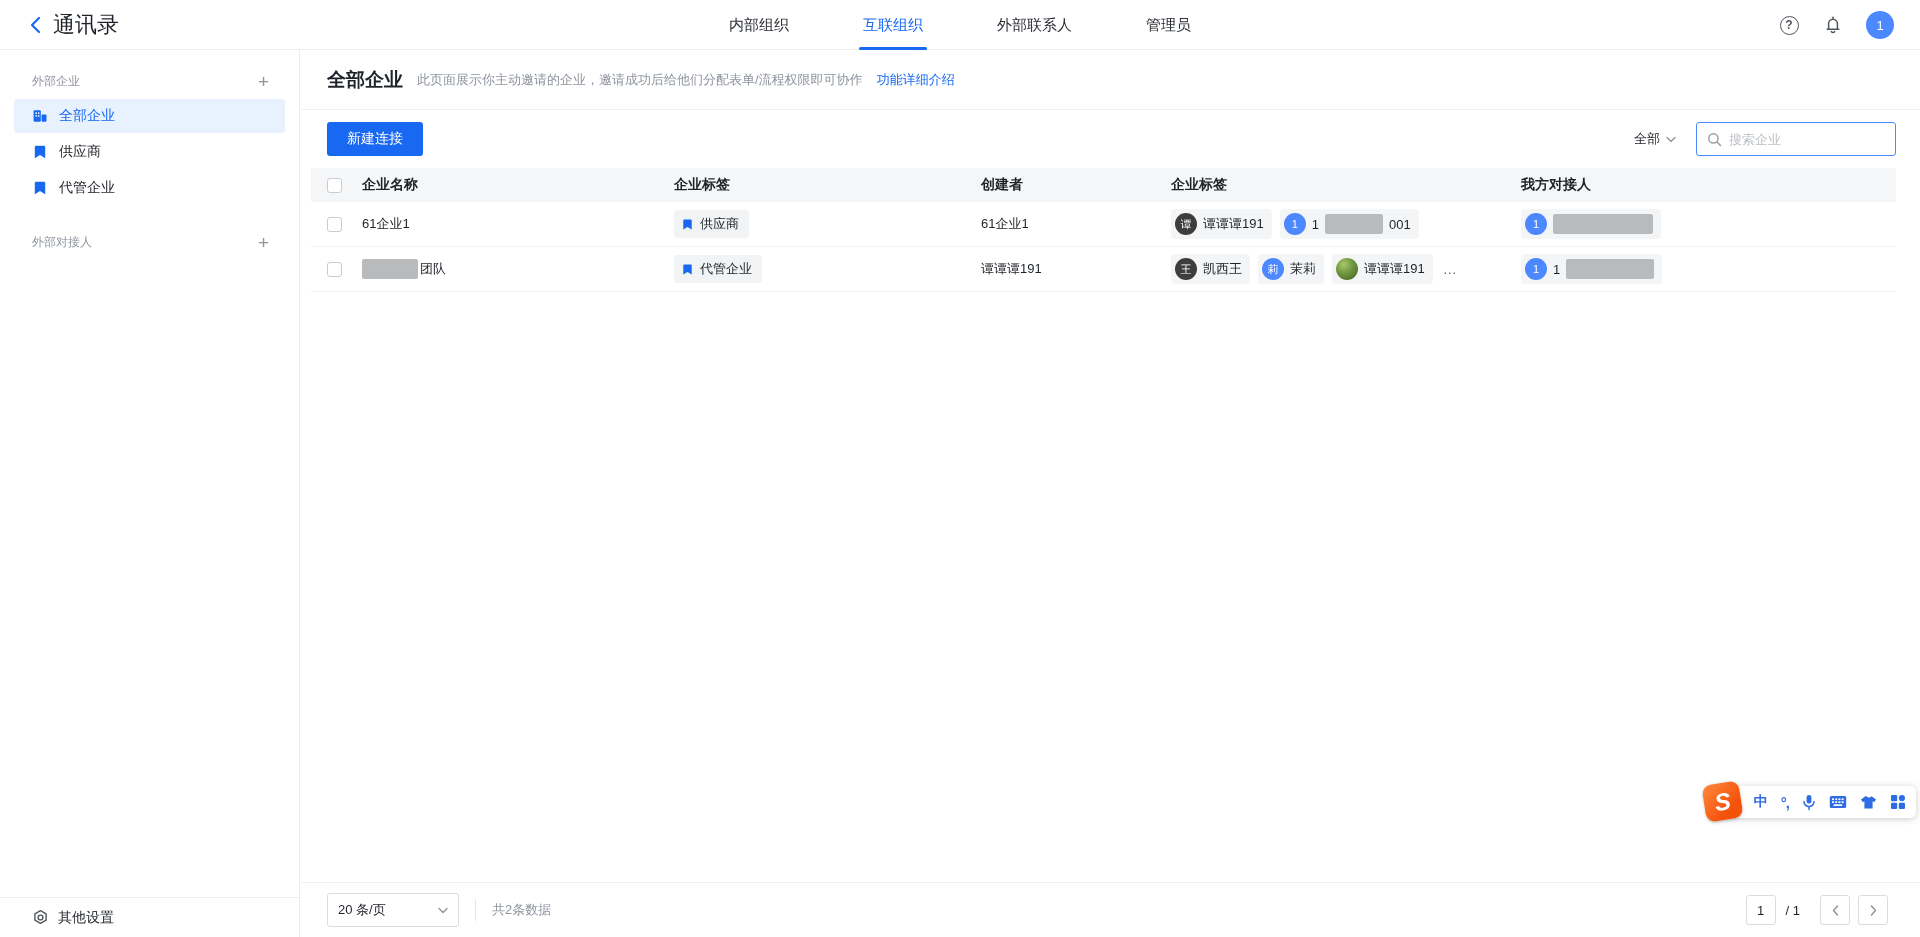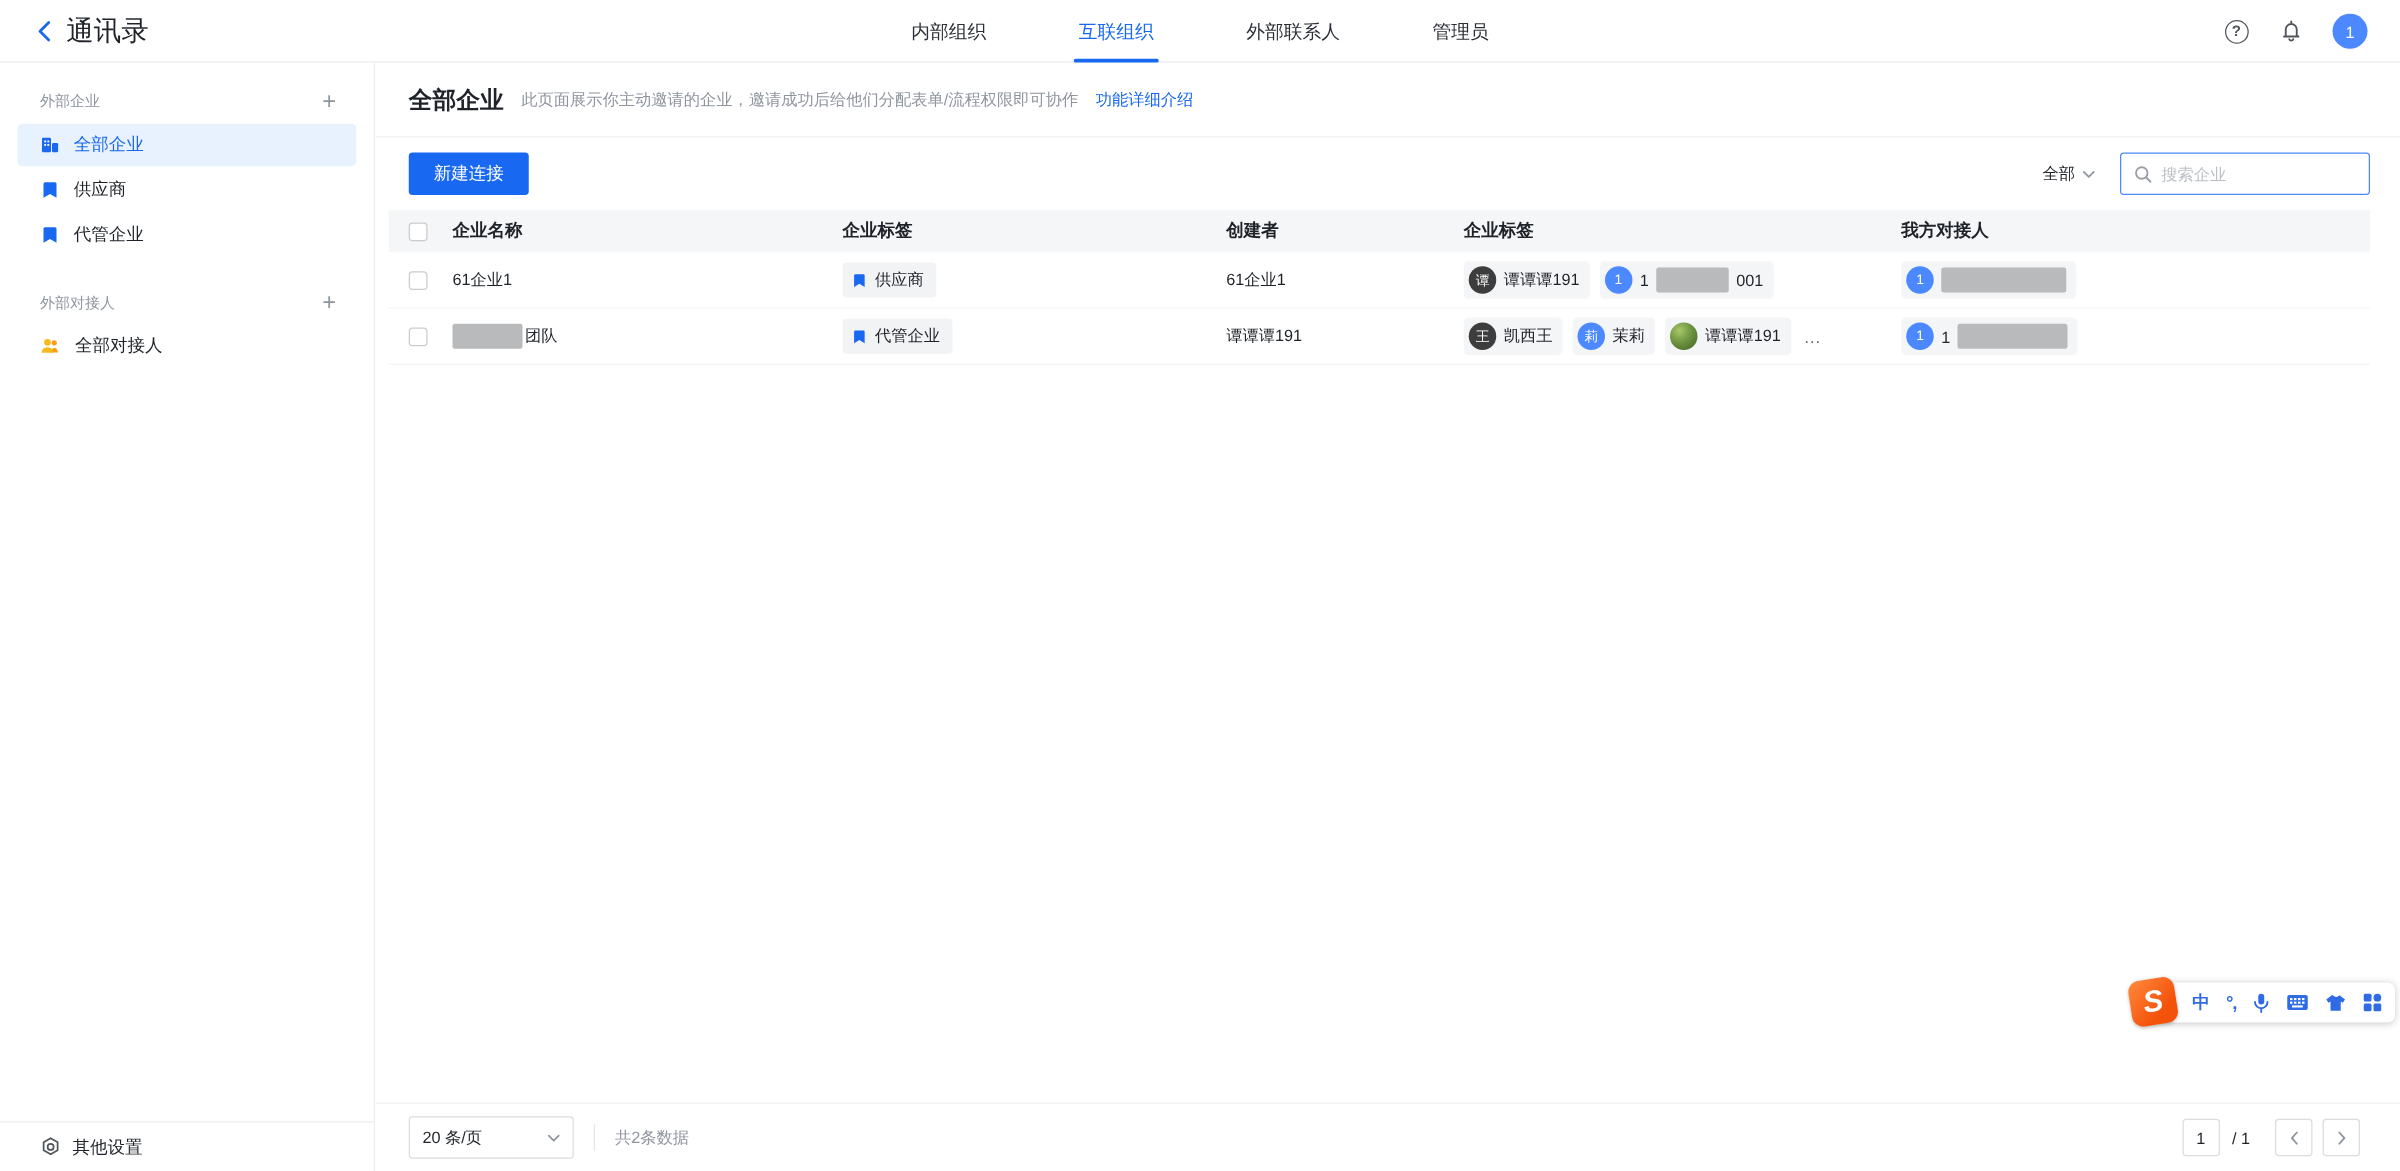--- a/index.html
+++ b/index.html
@@ -181,29 +181,20 @@
         </svg>
         <span>代管企业</span>
       </div>
     </div>
 
     <div class="side-section">
       <div class="side-title-row">
         <span class="side-title">外部对接人</span>
         <span class="plus">+</span>
       </div>
-      <div class="side-item">
-        <svg width="17" height="16" viewBox="0 0 17 16">
-          <circle cx="11.4" cy="5.2" r="2.1" fill="#fa9d14"></circle>
-          <path d="M8.6 13c0-2.2 1.3-3.6 2.9-3.6s2.8 1.4 2.8 3.6z" fill="#fa9d14"></path>
-          <circle cx="6" cy="4.8" r="2.7" fill="#f7ba1e"></circle>
-          <path d="M1.4 13.2c0-2.7 2-4.4 4.6-4.4s4.6 1.7 4.6 4.4z" fill="#f7ba1e"></path>
-        </svg>
-        <span>全部对接人</span>
-      </div>
     </div>
 
     <div class="side-footer">
       <svg width="17" height="17" viewBox="0 0 17 17">
         <path d="M8.5 1.6l5.6 3.2v6.4l-5.6 3.2-5.6-3.2V4.8z" fill="none" stroke="#51565d" stroke-width="1.4" stroke-linejoin="round"></path>
         <circle cx="8.5" cy="8.5" r="2.4" fill="none" stroke="#51565d" stroke-width="1.4"></circle>
       </svg>
       <span>其他设置</span>
     </div>
   </div>

